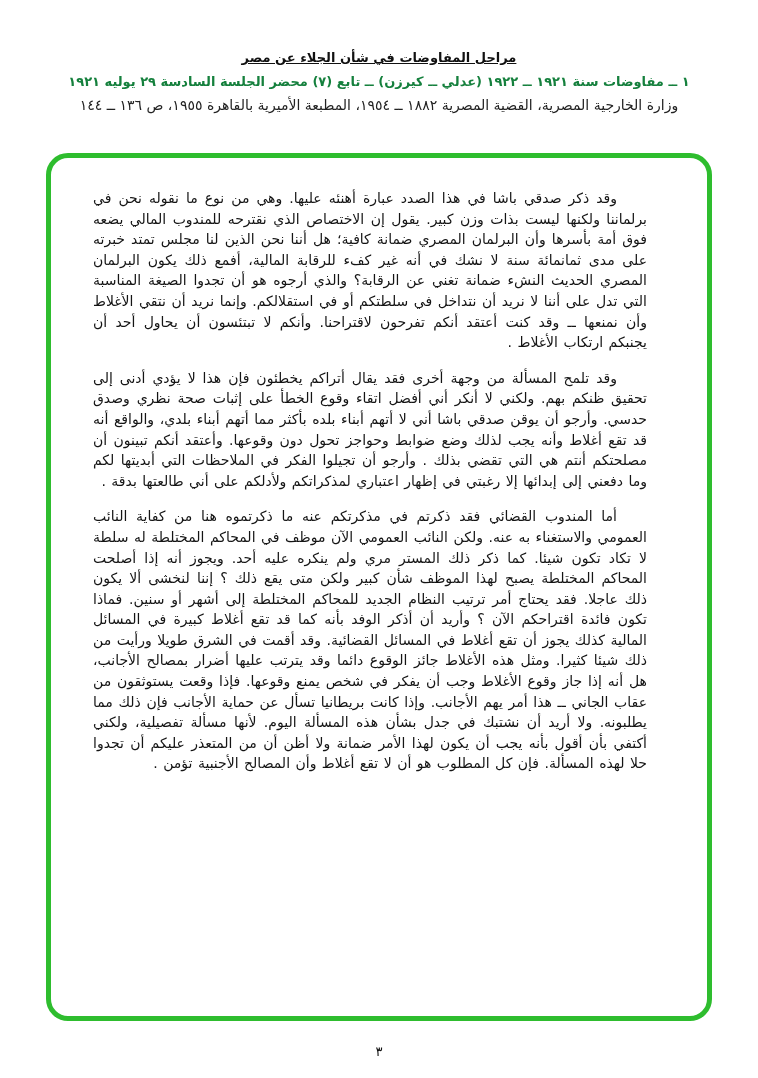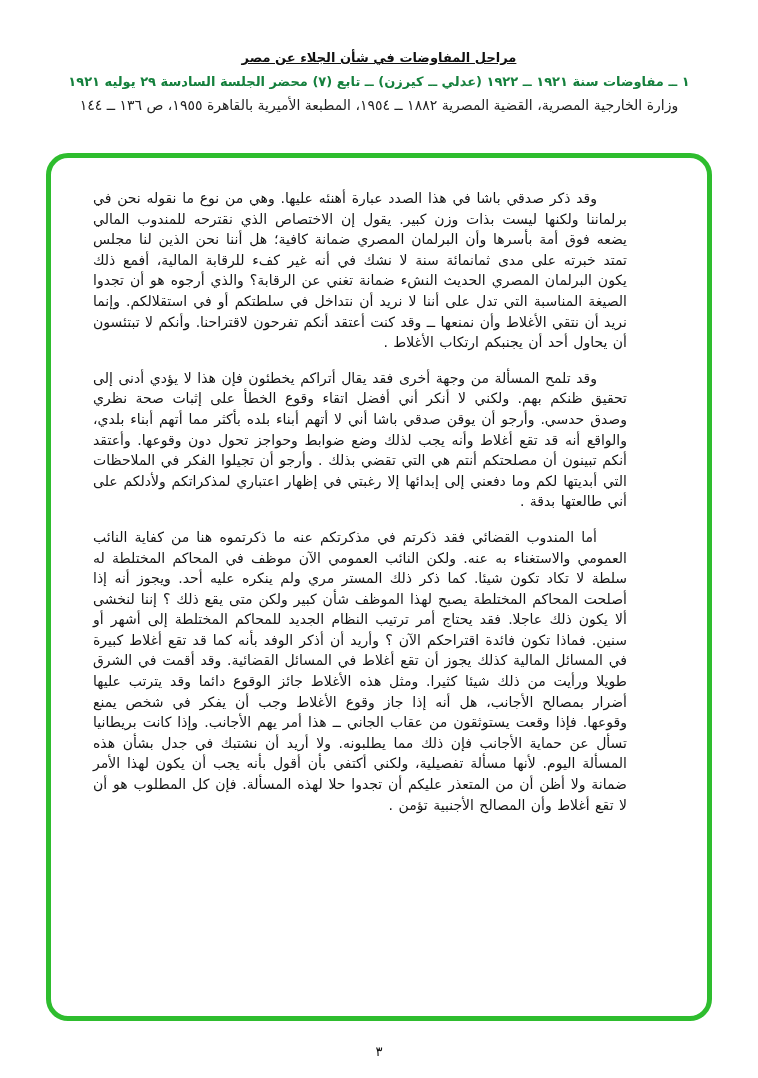--- a/index.html
+++ b/index.html
@@ -41,21 +41,21 @@
       font-weight: normal;
       color: #222;
     }
     .green-box {
       box-sizing: border-box;
       margin: 40px auto 0 auto;
       width: 666px;
       height: 868px;
       border: 5px solid #2ebd2e;
       border-radius: 22px;
-      padding: 30px 80px 0 42px;
+      padding: 30px 60px 0 42px;
       background: #ffffff;
     }
     .para {
       margin: 0 0 15px 0;
       font-size: 14px;
       line-height: 20.6px;
       text-align: justify;
       text-indent: 30px;
       color: #141414;
       word-spacing: 1px;

